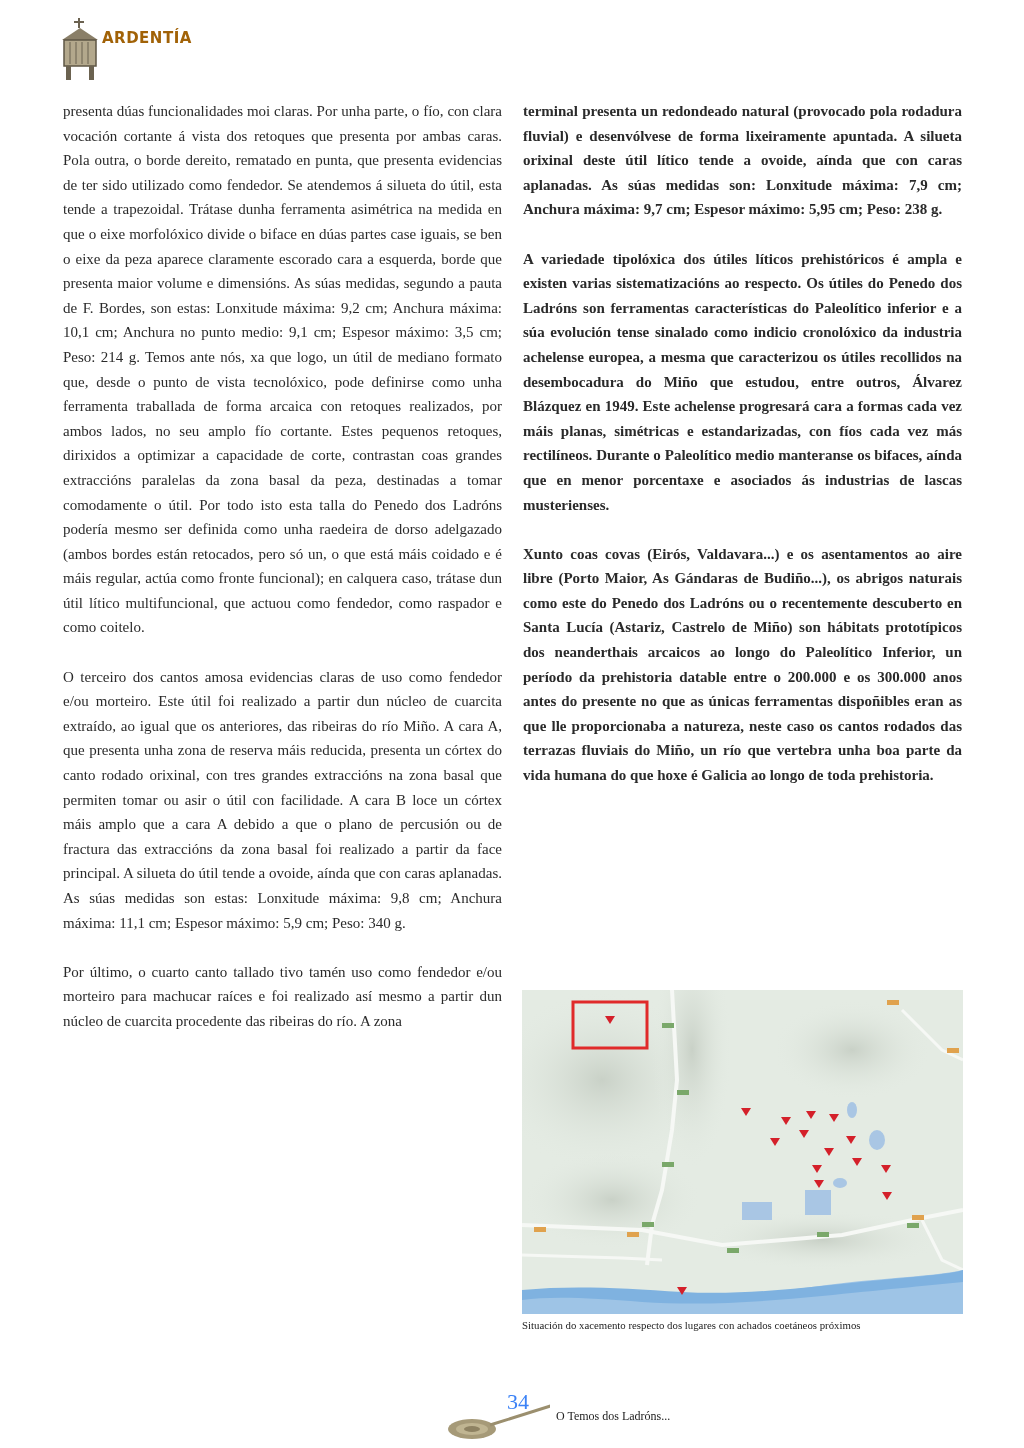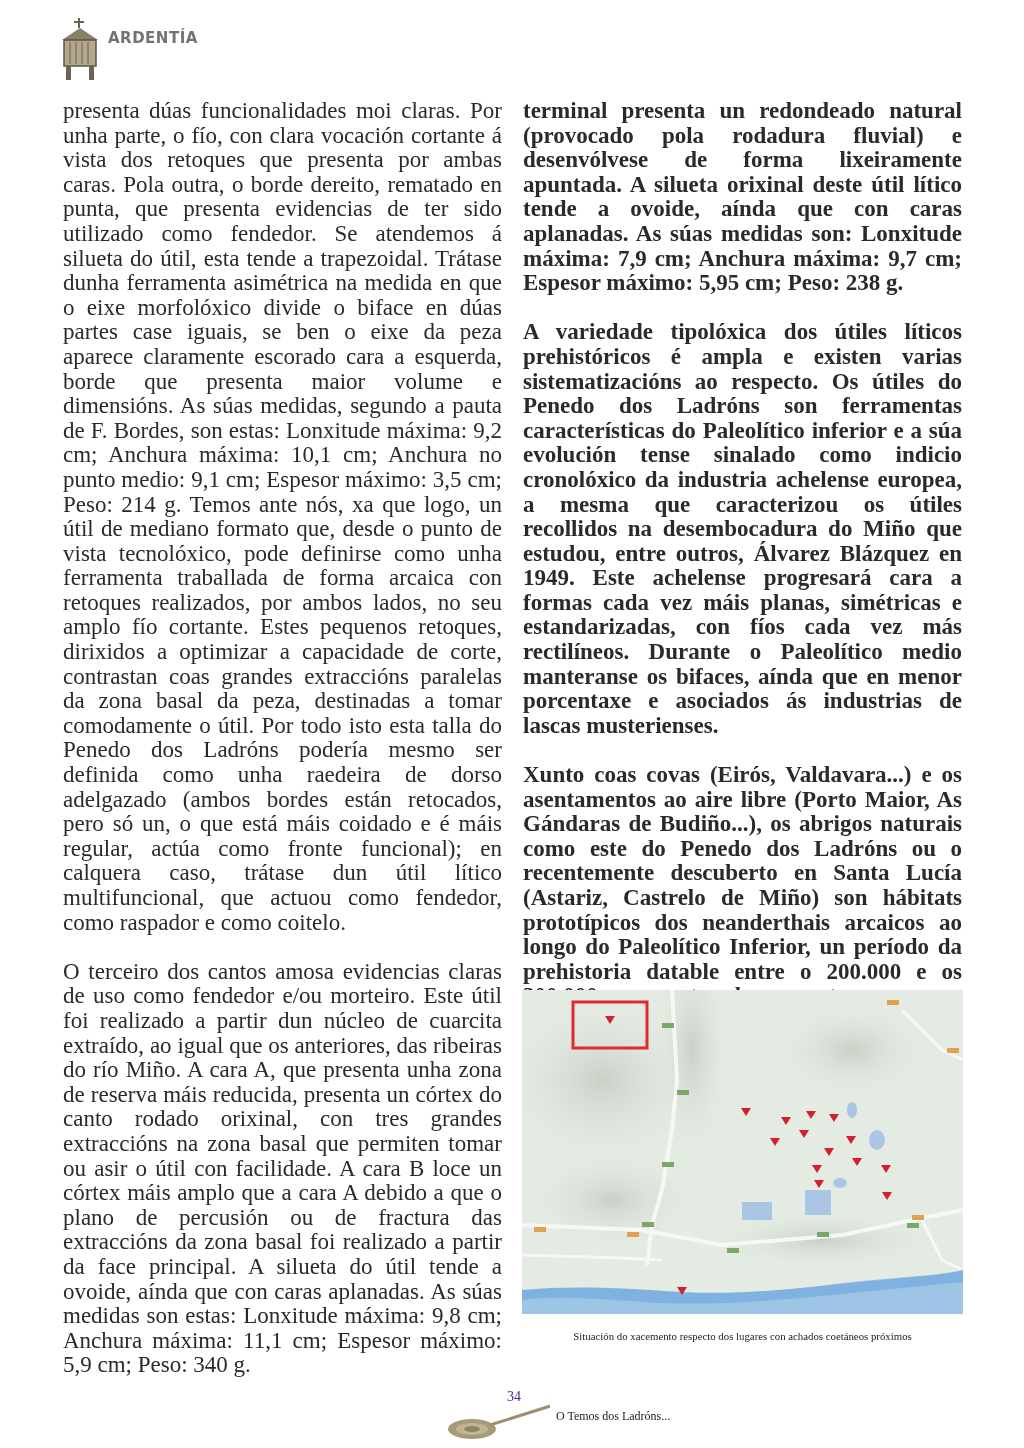--- a/index.html
+++ b/index.html
@@ -1,29 +1,29 @@
 <!DOCTYPE html>
 <html><head>
 <meta charset="utf-8">
 <style>
   html, body { margin: 0; padding: 0; background: #ffffff; }
   body { width: 1024px; height: 1448px; position: relative; overflow: hidden; font-family: "Liberation Serif", "DejaVu Serif", serif; color: #2a2a2a; }
   .header { position: absolute; left: 58px; top: 14px; height: 70px; display: flex; align-items: center; }
   .logo-icon { width: 44px; height: 66px; position: relative; }
-  .brand { font-family: "DejaVu Sans", sans-serif; font-weight: bold; font-size: 15px; letter-spacing: 0.5px; color: #737373; margin-left: 6px; margin-top: -22px; }
-  .col { position: absolute; top: 99px; width: 439px; font-size: 23px; line-height: 24.6px; text-align: justify; }
+  .brand { font-family: "DejaVu Sans", sans-serif; font-weight: bold; font-size: 15px; letter-spacing: 0.5px; color: #a16207; margin-top: -22px; }
+  .col { position: absolute; top: 99px; width: 439px; font-size: 15px; line-height: 24.6px; text-align: justify; }
   .col-left { left: 63px; }
   .col-right { left: 523px; font-weight: bold; }
   .col p { margin: 0 0 24.6px 0; }
   .col p:last-child { margin-bottom: 0; }
   .figure { position: absolute; left: 522px; top: 990px; width: 441px; }
   .map { width: 441px; height: 324px; position: relative; overflow: hidden; background: #e4ebe3; }
-  .caption { font-size: 10.8px; text-align: center; margin-top: 16px; color: #222; white-space: nowrap; }
+  .caption { font-size: 10.8px; margin-top: 5px; color: #222; white-space: nowrap; }
   .footer { position: absolute; left: 440px; top: 1385px; width: 300px; height: 60px; }
-  .page-num { position: absolute; left: 67px; top: 4px; font-size: 14px; color: #4c1d95; }
+  .page-num { position: absolute; left: 67px; top: 4px; font-size: 22px; color: #3b82f6; }
   .footer-title { position: absolute; left: 116px; top: 24px; font-size: 12px; color: #222; white-space: nowrap; }
 </style>
 </head>
 <body>
 
 <div class="header">
   <div class="logo-icon">
     <svg width="44" height="66" viewBox="0 0 44 66">
       <rect x="20" y="2" width="2" height="10" fill="#6b6250"></rect>
       <rect x="16" y="5" width="10" height="2" fill="#6b6250"></rect>
@@ -36,20 +36,21 @@
       <rect x="8" y="50" width="5" height="14" fill="#6b6250"></rect>
       <rect x="31" y="50" width="5" height="14" fill="#6b6250"></rect>
     </svg>
   </div>
   <div class="brand">ARDENTÍA</div>
 </div>
 
 <div class="col col-left">
   <p>presenta dúas funcionalidades moi claras. Por unha parte, o fío, con clara vocación cortante á vista dos retoques que presenta por ambas caras. Pola outra, o borde dereito, rematado en punta, que presenta evidencias de ter sido utilizado como fendedor. Se atendemos á silueta do útil, esta tende a trapezoidal. Trátase dunha ferramenta asimétrica na medida en que o eixe morfolóxico divide o biface en dúas partes case iguais, se ben o eixe da peza aparece claramente escorado cara a esquerda, borde que presenta maior volume e dimensións. As súas medidas, segundo a pauta de F. Bordes, son estas:  Lonxitude máxima: 9,2 cm; Anchura máxima: 10,1 cm; Anchura no punto medio: 9,1 cm; Espesor máximo: 3,5 cm; Peso: 214 g. Temos ante nós, xa que logo, un útil de mediano formato que, desde o punto de vista tecnolóxico, pode definirse como unha ferramenta traballada de forma arcaica con retoques realizados, por ambos lados, no seu amplo fío cortante. Estes pequenos retoques, dirixidos a optimizar a capacidade de corte, contrastan coas grandes extraccións paralelas da zona basal da peza, destinadas a tomar comodamente o útil. Por todo isto esta talla do Penedo dos Ladróns podería mesmo ser definida como unha raedeira de dorso adelgazado (ambos bordes están retocados, pero só un, o que está máis coidado e é máis regular, actúa como fronte funcional); en calquera caso, trátase dun útil lítico multifuncional, que actuou como fendedor, como raspador e como coitelo.</p>
   <p>O terceiro dos cantos amosa evidencias claras de uso como fendedor e/ou morteiro. Este útil foi realizado a partir dun núcleo de cuarcita extraído, ao igual que os anteriores, das ribeiras do río Miño. A cara A, que presenta unha zona de reserva máis reducida, presenta un córtex do canto rodado orixinal, con tres grandes extraccións na zona basal que permiten tomar ou asir o útil con facilidade. A cara B loce un córtex máis amplo que a cara A debido a que o plano de percusión ou de fractura das extraccións da zona basal foi realizado a partir da face principal. A silueta do útil tende a ovoide, aínda que con caras aplanadas. As súas medidas son estas: Lonxitude máxima: 9,8 cm; Anchura máxima: 11,1 cm; Espesor máximo: 5,9 cm; Peso: 340 g.</p>
+  <p>Por último, o cuarto canto tallado tivo tamén uso como fendedor e/ou morteiro para machucar raíces e foi realizado así mesmo a partir dun núcleo de cuarcita procedente das ribeiras do río. A zona</p>
 </div>
 
 <div class="col col-right">
   <p>terminal presenta un redondeado natural (provocado pola rodadura fluvial) e desenvólvese de forma lixeiramente apuntada. A silueta orixinal deste útil lítico tende a ovoide, aínda que con caras aplanadas. As súas medidas son: Lonxitude máxima: 7,9 cm; Anchura máxima: 9,7 cm; Espesor máximo: 5,95 cm; Peso: 238 g.</p>
   <p>A variedade tipolóxica dos útiles líticos prehistóricos é ampla e existen varias sistematizacións ao respecto. Os útiles do Penedo dos Ladróns son ferramentas características do Paleolítico inferior e a súa evolución tense sinalado como indicio cronolóxico da industria achelense europea, a mesma que caracterizou os útiles recollidos na desembocadura do Miño que estudou, entre outros, Álvarez Blázquez en 1949. Este achelense progresará cara a formas cada vez máis planas, simétricas e estandarizadas, con fíos cada vez más rectilíneos. Durante o Paleolítico medio manteranse os bifaces, aínda que en menor porcentaxe e asociados ás industrias de lascas musterienses.</p>
   <p>Xunto coas covas (Eirós, Valdavara...) e os asentamentos ao aire libre (Porto Maior, As Gándaras de Budiño...), os abrigos naturais como este do Penedo dos Ladróns ou o recentemente descuberto en Santa Lucía (Astariz, Castrelo de Miño) son hábitats prototípicos dos neanderthais arcaicos ao longo do Paleolítico Inferior, un período da prehistoria datable entre o 200.000 e os 300.000 anos antes do presente no que as únicas ferramentas dispoñibles eran as que lle proporcionaba a natureza, neste caso os cantos rodados das terrazas fluviais do Miño, un río que vertebra unha boa parte da vida humana do que hoxe é Galicia ao longo de toda prehistoria.</p>
 </div>
 
 <div class="figure">
   <div class="map">

